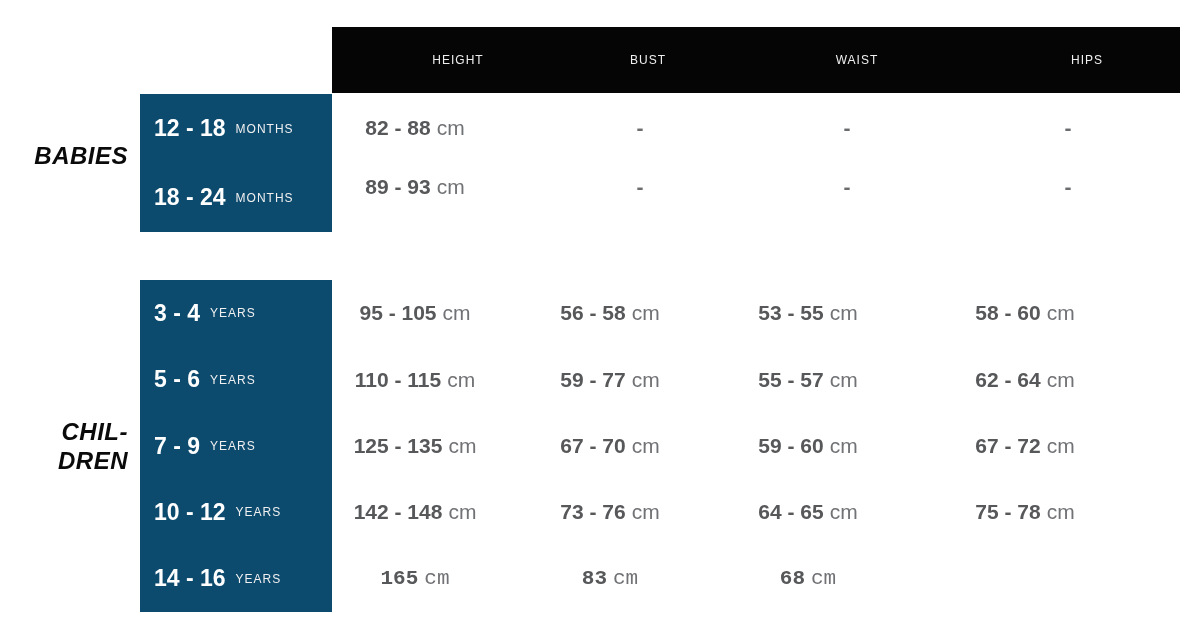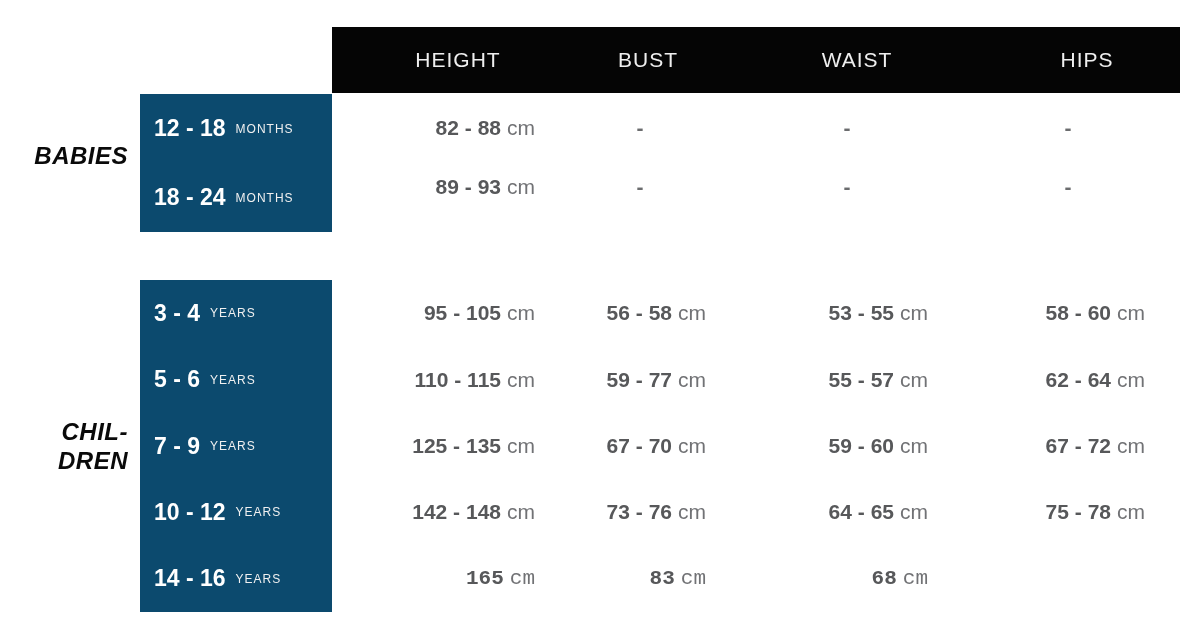--- a/index.html
+++ b/index.html
@@ -5,21 +5,21 @@
   html,body{margin:0;padding:0;background:#ffffff;}
   .canvas{
     position:relative;width:1200px;height:642px;background:#ffffff;overflow:hidden;
     font-family:"Liberation Sans","DejaVu Sans",sans-serif;
   }
 
   
   .header-bar{position:absolute;left:332px;top:27px;width:848px;height:66px;background:#050505;}
   .header-cell{
     position:absolute;top:0;height:66px;line-height:66px;transform:translateX(-50%);
-    color:#efefef;font-size:21px;letter-spacing:1px;white-space:nowrap;
+    color:#efefef;font-size:12px;letter-spacing:1px;white-space:nowrap;
   }
   .hc0{left:126px;} .hc1{left:316px;} .hc2{left:525px;} .hc3{left:755px;}
 
   
   .section-label{
     position:absolute;right:1072px;text-align:right;color:#0a0a0a;
     font-weight:bold;font-style:italic;font-size:24px;line-height:29px;white-space:nowrap;
     letter-spacing:.5px;
   }
   .babies-label{top:141px;}
@@ -33,25 +33,25 @@
   .babies-box{top:94px;height:138px;}
   .children-box{top:280px;height:332px;}
   .box-row{
     flex:1;display:flex;align-items:center;padding-left:14px;white-space:nowrap;
   }
   .age-num{color:#ffffff;font-weight:bold;font-size:23px;}
   .age-unit{color:#f0f0f0;font-size:12px;letter-spacing:1px;margin-left:10px;}
 
   
   .cell{
-    position:absolute;height:30px;line-height:30px;width:240px;text-align:right;white-space:nowrap;padding-left:44px;
+    position:absolute;height:30px;line-height:30px;width:240px;text-align:center;white-space:nowrap;padding-left:44px;
   }
   .cell b{color:#57585a;font-size:21px;font-weight:bold;}
   .cell .u{color:#717275;font-size:21px;margin-left:6px;font-weight:normal;}
-  .c-height{right:665px;} .c-bust{right:494px;margin-left:8px;} .c-waist{right:272px;} .c-hips{right:55px;}
+  .c-height{right:665px;} .c-bust{right:470px;margin-left:8px;} .c-waist{right:272px;} .c-hips{right:55px;}
 
   .dash{
     position:absolute;height:30px;line-height:30px;transform:translateX(-50%);
     color:#6b6c6e;font-size:21px;font-weight:bold;
   }
   .d-bust{left:640px;} .d-waist{left:847px;} .d-hips{left:1068px;}
 
   .r0{top:113px;} .r1{top:172px;}
   .r2{top:298px;} .r3{top:365px;} .r4{top:431px;} .r5{top:497px;} .r6{top:564px;font-family:Liberation Mono, monospace;}
 </style>

